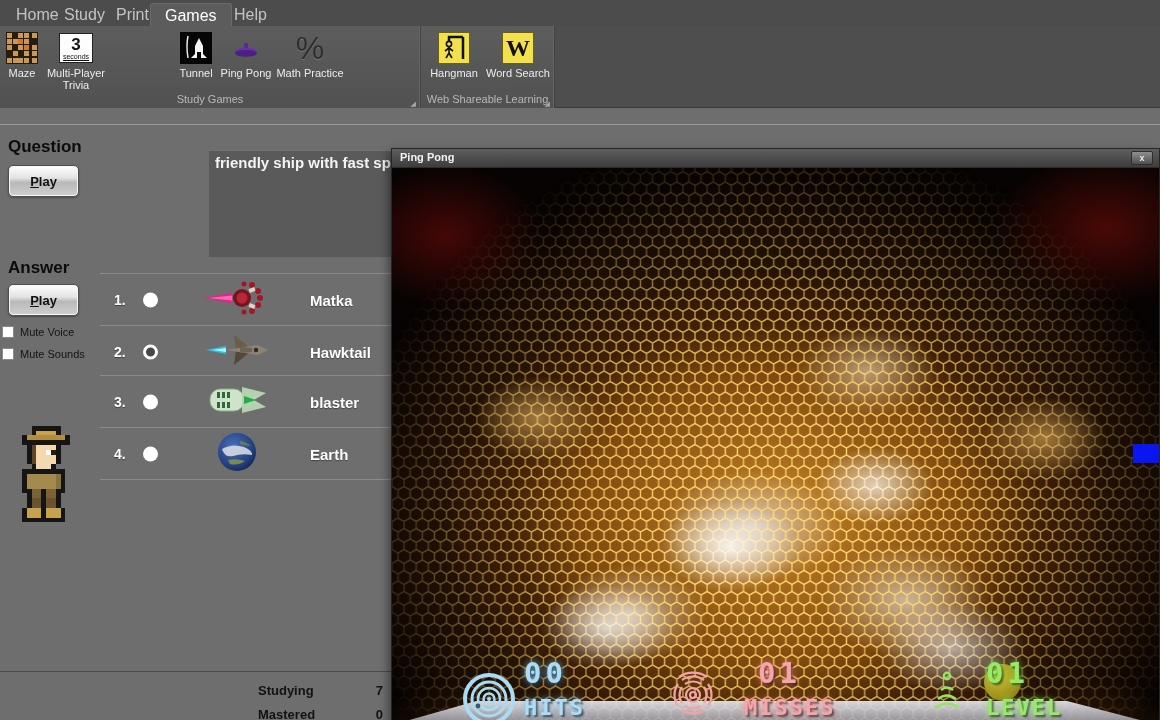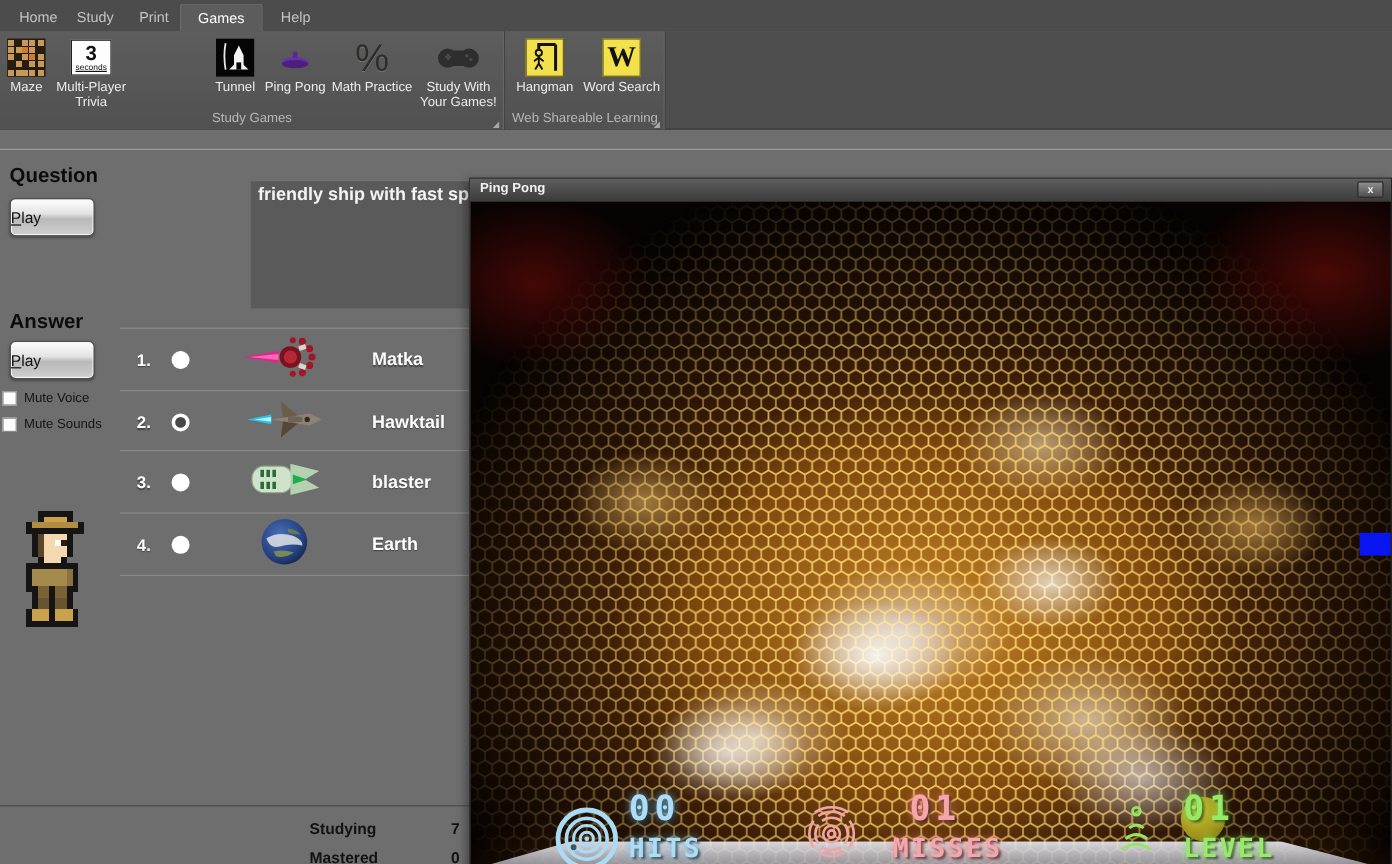--- a/index.html
+++ b/index.html
@@ -3,21 +3,21 @@
 <meta charset="utf-8">
 <style>
   * { margin:0; padding:0; box-sizing:border-box; }
   html,body { width:1160px; height:720px; overflow:hidden; background:#6e6e6e;
     font-family:"Liberation Sans", sans-serif; }
   .app { position:relative; width:1160px; height:720px; }
 
   
   .tabbar { position:absolute; left:0; top:0; width:1160px; height:26px; background:#4c4c4c; }
   .tab { position:absolute; top:3px; height:23px; line-height:23px; padding:0 14px;
-    color:#c3c3c3; font-size:12px; cursor:default; }
+    color:#c3c3c3; font-size:16px; cursor:default; }
   .tab.selected { background:#5c5c5c; color:#fff; border-radius:3px 3px 0 0;
     border:1px solid #6a6a6a; border-bottom:none; }
 
   
   .ribbon { position:absolute; left:0; top:26px; width:1160px; height:82px;
     background:#4e4e4e; border-bottom:1px solid #3a3a3a; }
   .rgroup { position:absolute; top:0; height:82px;
     background:linear-gradient(#5d5d5d,#515151); border-right:1px solid #434343;
     box-shadow:inset -1px 0 0 #666; }
   .rbtn { position:absolute; top:2px; height:62px; text-align:center; border-radius:3px; }
@@ -37,22 +37,22 @@
 
   
   .main { position:absolute; left:0; top:124px; width:1160px; height:612px;
     background:#6e6e6e; border-top:1px solid #9b9b9b; }
 
   .qa-heading { position:absolute; font-size:17px; font-weight:bold; color:#0c0c0c; }
   .play-btn { position:absolute; width:71px; height:32px; border-radius:5px;
     border:1px solid #4f4f4f;
     background:linear-gradient(#fefefe 0%,#e3e3e3 40%,#b9b9b9 55%,#cfcfcf 100%);
     box-shadow:inset 0 0 0 1px #f6f6f6, 0 1px 2px rgba(0,0,0,.35);
-    font-size:13px; font-weight:normal; color:#111; cursor:pointer;
-    display:flex; align-items:center; }
+    font-size:13px; font-weight:bold; color:#111; cursor:pointer;
+    display:flex; align-items:center; justify-content:center; }
   .play-btn .u { text-decoration:underline; }
 
   .question-box { position:absolute; left:209px; top:25px; width:182px; height:107px;
     background:#5a5a5a; box-shadow:inset 0 1px 0 rgba(255,255,255,.15);
     color:#f3f3f3; font-size:15px; font-weight:bold; padding:4px 6px;
     white-space:nowrap; overflow:hidden; }
 
   .chk-row { position:absolute; display:flex; align-items:center; gap:6px; }
   .chk { width:12px; height:12px; background:#fff; border:1px solid #8a8a8a; cursor:pointer; }
   .chk-label { font-size:11px; color:#141414; }
@@ -220,34 +220,20 @@
         <div class="rlabel">Ping Pong</div>
       </div>
 
       <div class="rbtn" style="left:274px;width:72px">
         <div class="ricon">
           <div class="math-glyph">%</div>
         </div>
         <div class="rlabel">Math Practice</div>
       </div>
 
-      <div class="rbtn" style="left:348px;width:68px">
-        <div class="ricon">
-          <svg width="36" height="26">
-            <rect x="4" y="7" width="28" height="13" rx="6.5" fill="#2e2e2e"></rect>
-            <circle cx="9" cy="13.5" r="8" fill="#2e2e2e"></circle>
-              <circle cx="27" cy="13.5" r="8" fill="#2e2e2e"></circle>
-            <rect x="7" y="11.5" width="5" height="2" fill="#4a4a4a"></rect>
-              <rect x="8.5" y="10" width="2" height="5" fill="#4a4a4a"></rect>
-            <circle cx="25" cy="11.5" r="1.4" fill="#4a4a4a"></circle>
-              <circle cx="28.5" cy="14.5" r="1.4" fill="#4a4a4a"></circle>
-          </svg>
-        </div>
-        <div class="rlabel">Study With Your Games!</div>
-      </div>
 
       <div class="rgrouplabel">
         <span>Study Games</span>
       </div>
       <div class="launcher">◢</div>
     </div>
 
     <div class="rgroup" style="left:421px;width:134px">
       <div class="rbtn" style="left:4px;width:58px">
         <div class="ricon">

